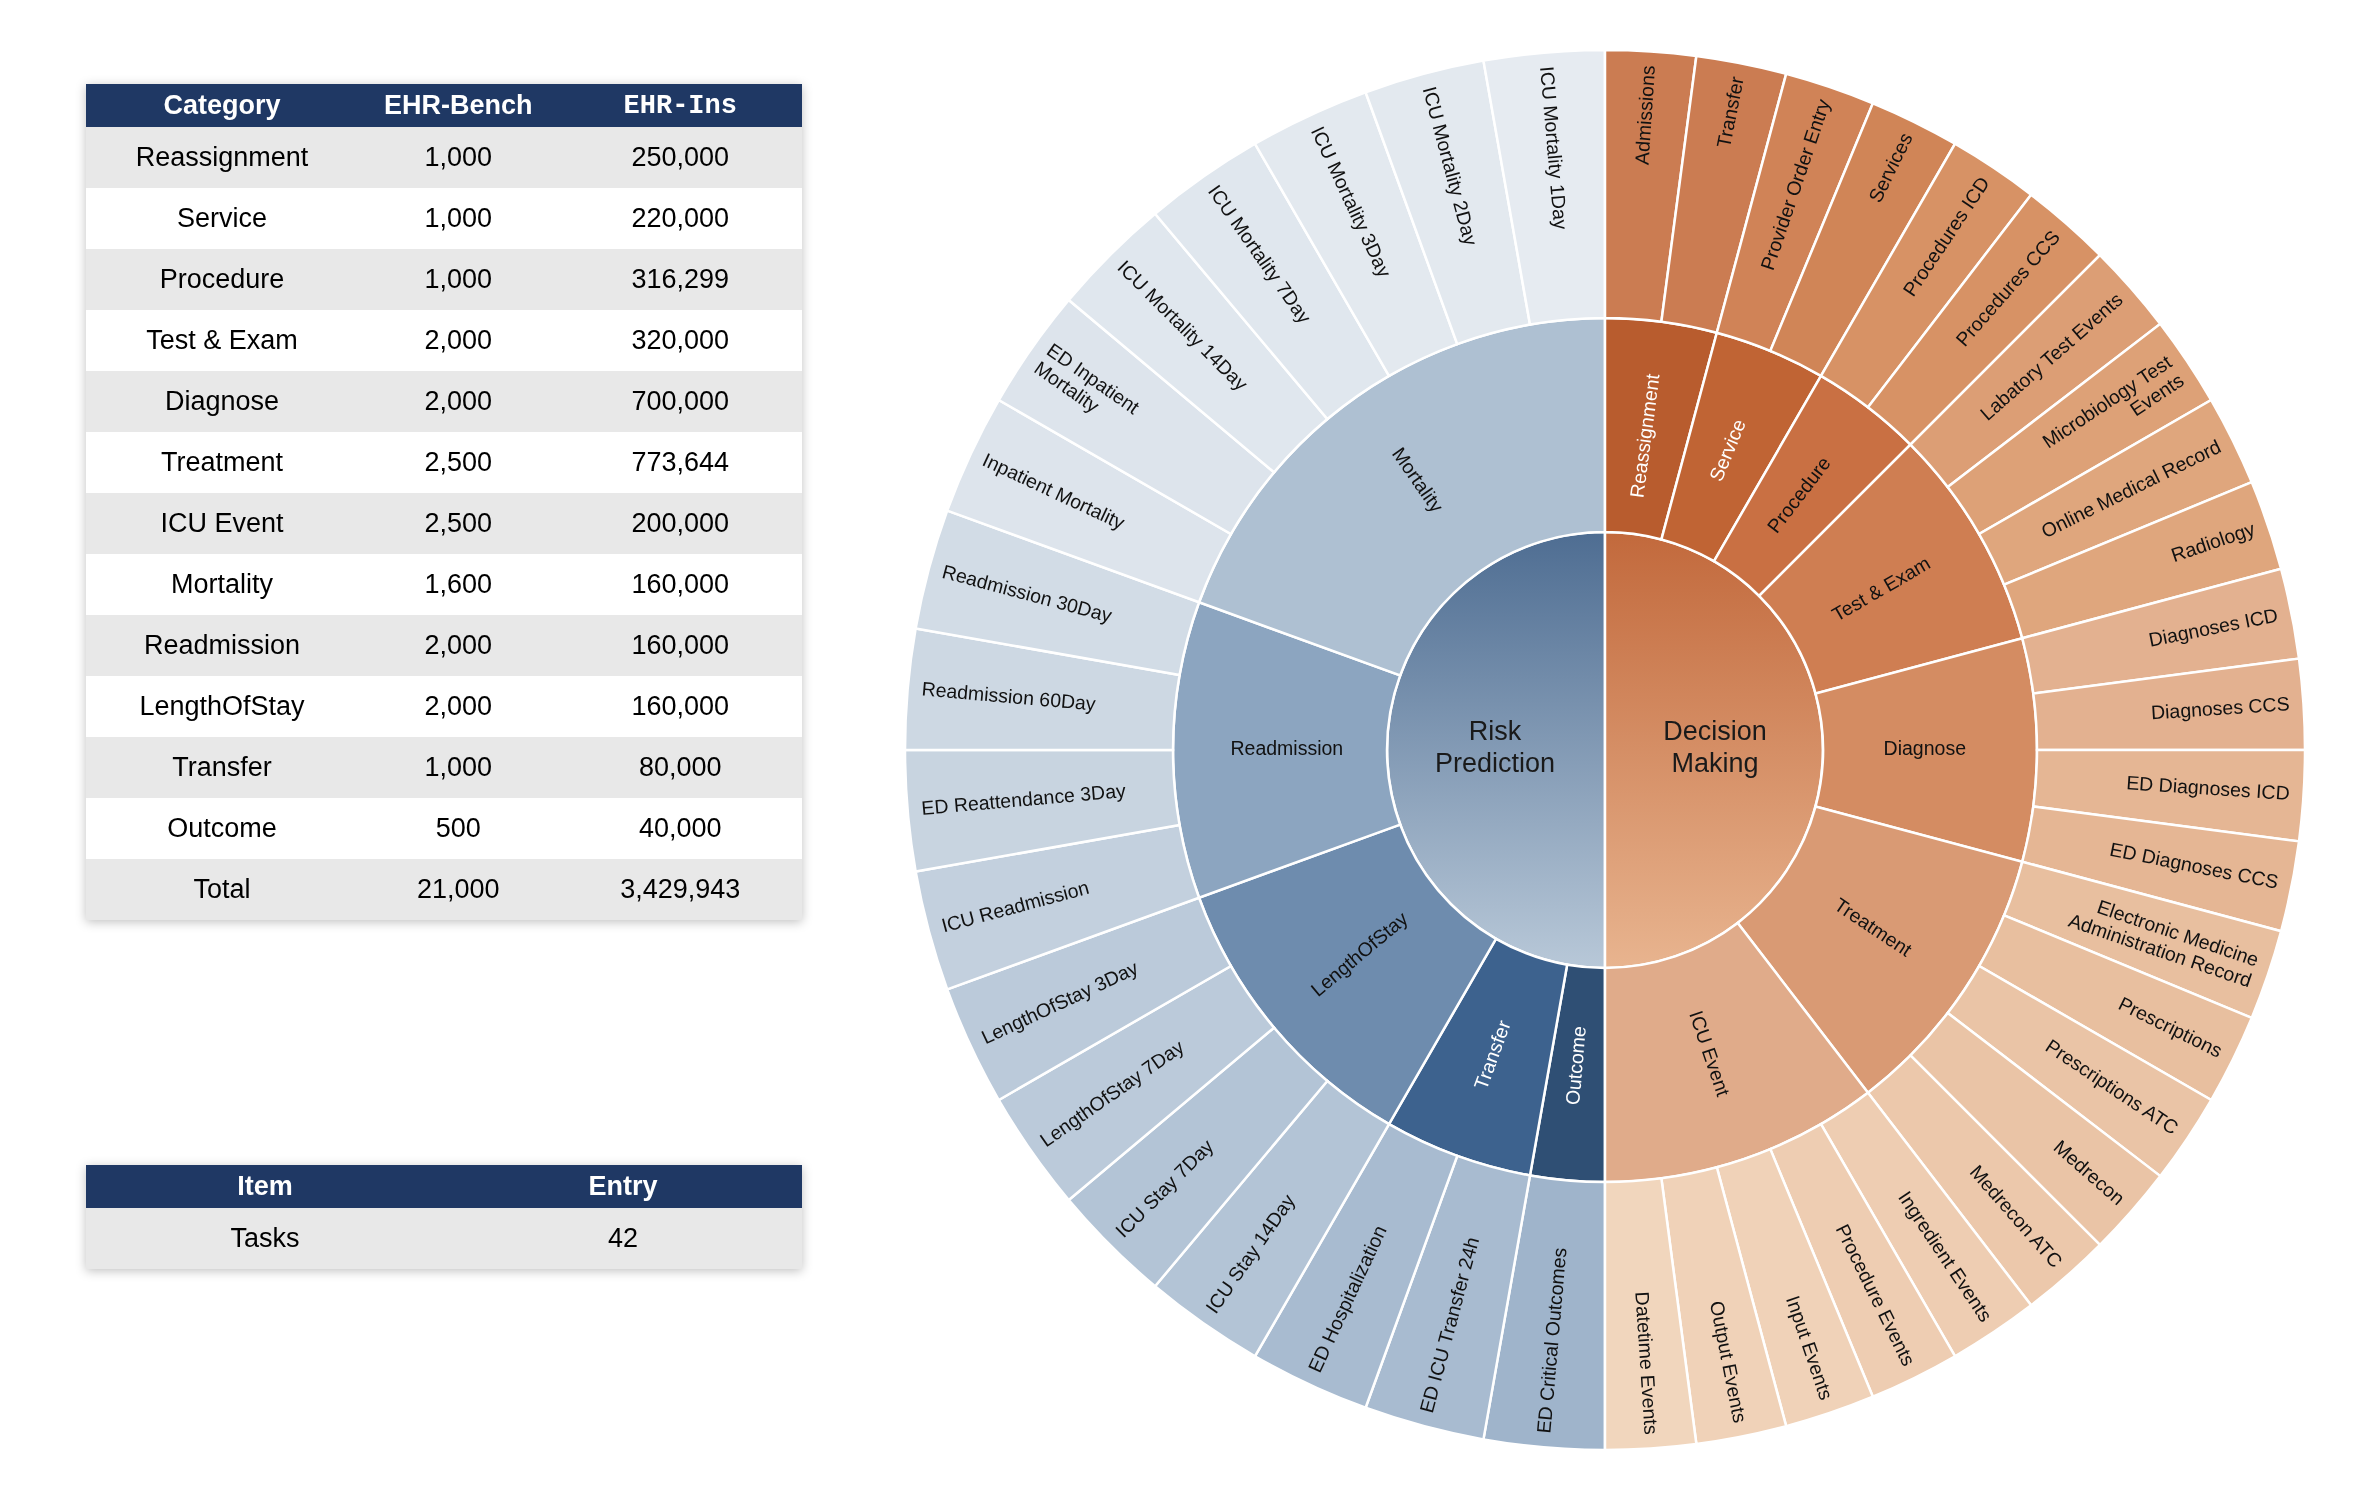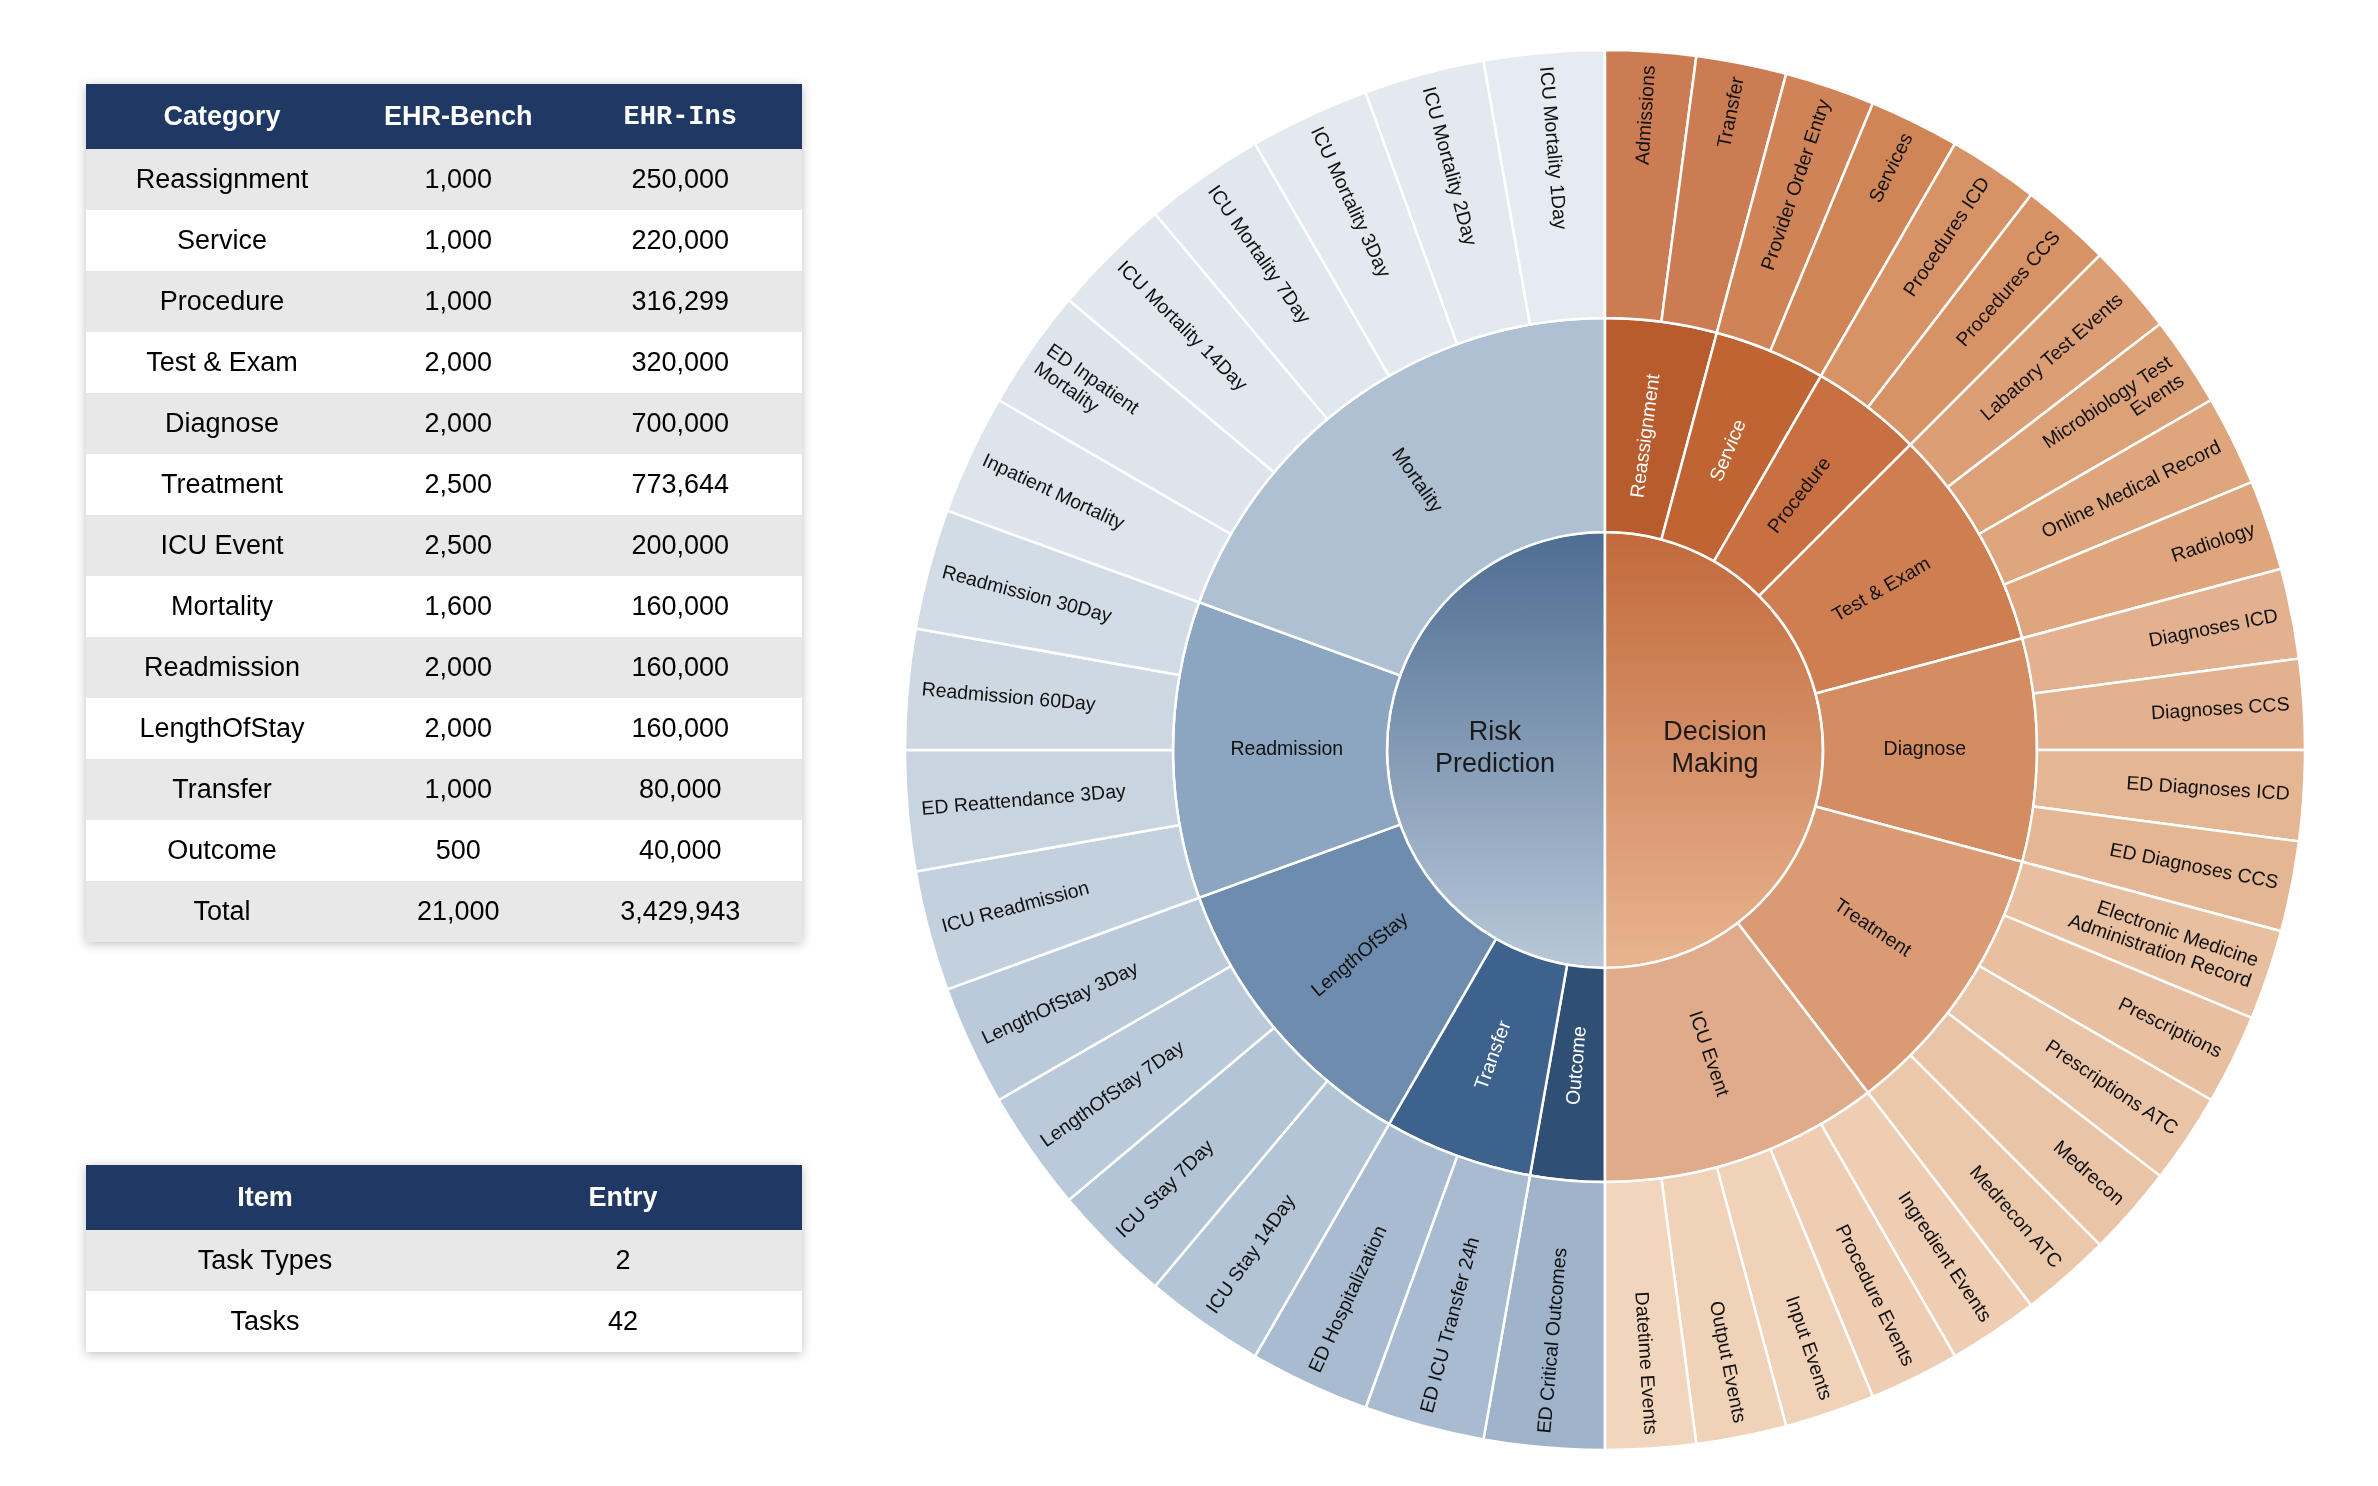--- a/index.html
+++ b/index.html
@@ -4,21 +4,21 @@
 <style>
   html,body{margin:0;padding:0;background:#ffffff;}
   body{width:2378px;height:1486px;font-family:"Liberation Sans",sans-serif;position:relative;overflow:hidden;}
   .root{position:absolute;inset:0;}
 
   
   .tbl-wrap{position:absolute;background:#fff;box-shadow:0 2px 10px rgba(0,0,0,.25);}
   #tbl-main{left:86px;top:84px;width:716px;}
   #tbl-sub{left:86px;top:1165px;width:716px;}
   table{border-collapse:collapse;width:100%;}
-  th{background:#1f3864;color:#fff;font-size:27px;font-weight:bold;padding:17px 6px;text-align:center;}
+  th{background:#1f3864;color:#fff;font-size:27px;font-weight:bold;padding:6px 6px;text-align:center;}
   td{font-size:27px;padding:15px 6px;text-align:center;color:#000;}
   tbody tr:nth-child(odd) td{background:#e8e8e8;}
   tbody tr:nth-child(even) td{background:#ffffff;}
   td.cat{}
   .col-a{width:38%;}
   .col-b{width:28%;margin-top:20px;}
   .col-c{width:34%;font-family:Liberation Mono, monospace;}
 
   
   #sunburst{position:absolute;left:870px;top:30px;width:1470px;height:1440px;}
@@ -112,24 +112,20 @@
 
   <div class="tbl-wrap" id="tbl-sub">
     <table>
       <thead>
         <tr>
           <th style="width:50%">Item</th>
           <th style="width:50%">Entry</th>
         </tr>
       </thead>
       <tbody>
-        <tr>
-            <td>Task Types</td>
-            <td>2</td>
-          </tr>
         <tr>
             <td>Tasks</td>
             <td>42</td>
           </tr>
       </tbody>
     </table>
   </div>
 
   <div id="sunburst">
     <svg id="sb-svg" viewBox="0 0 1470 1440" width="1470" height="1440">

